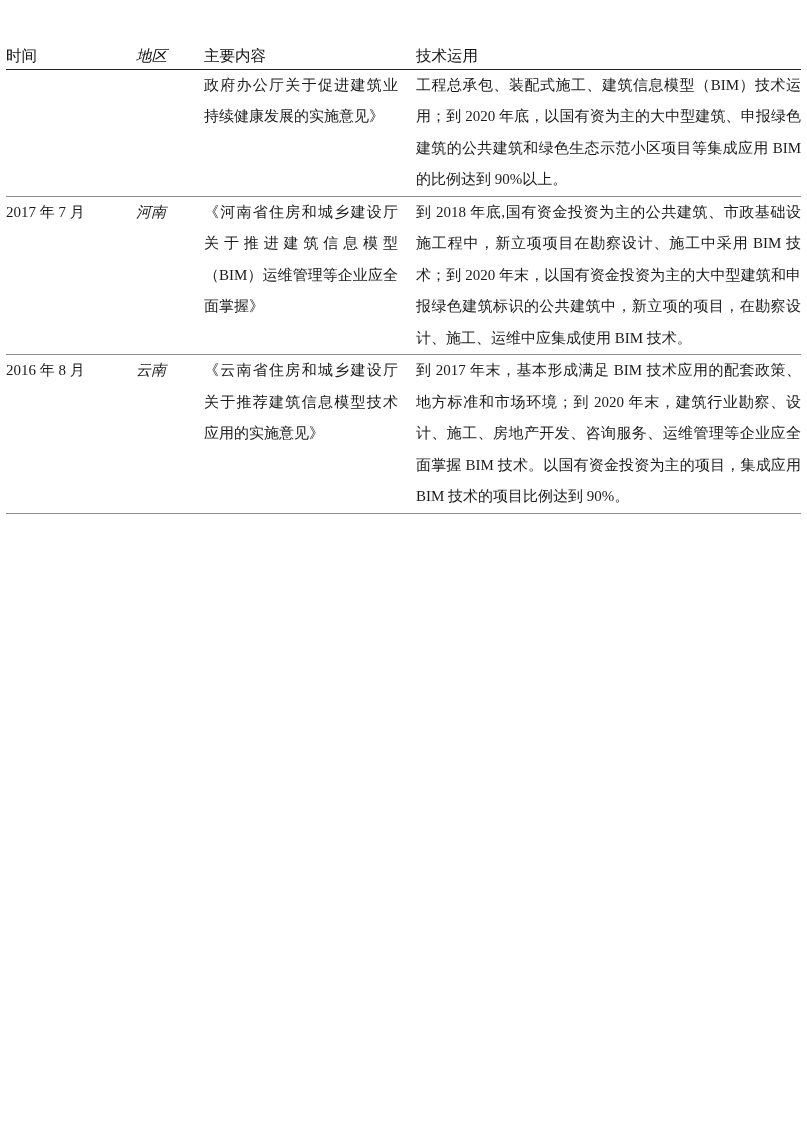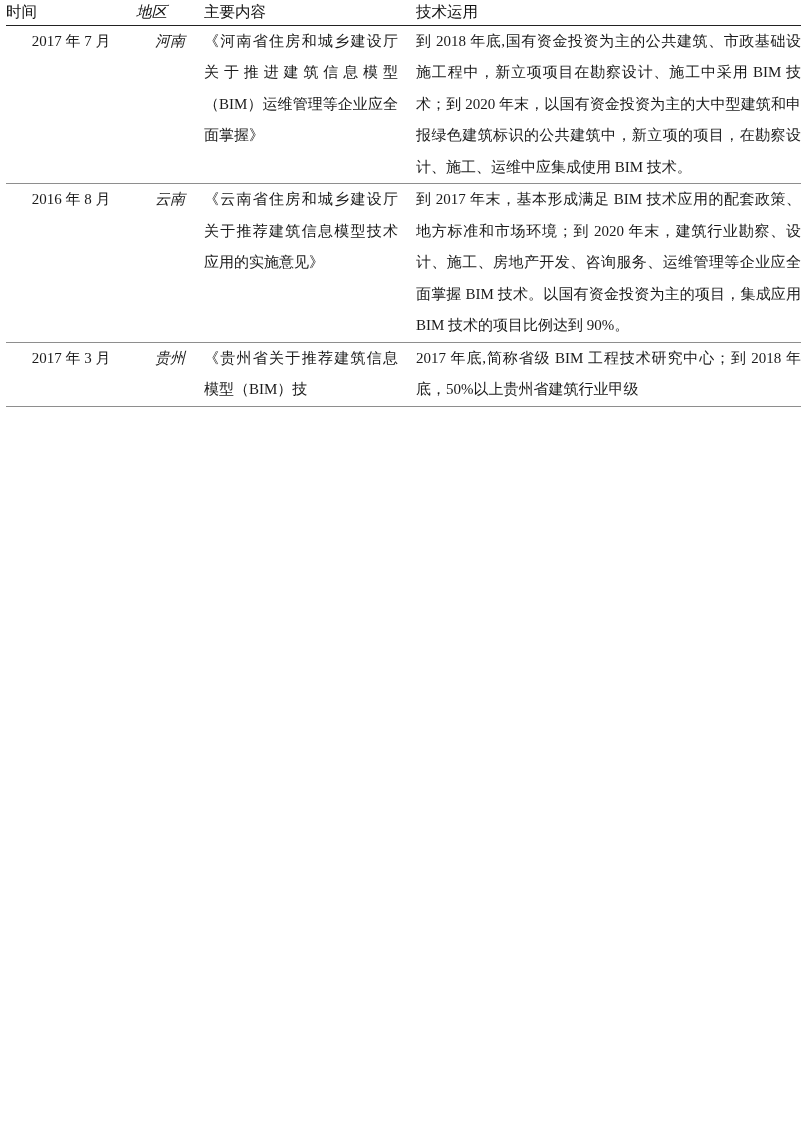--- a/index.html
+++ b/index.html
@@ -15,20 +15,21 @@
   }
   .page {
     width: 807px;
     box-sizing: border-box;
     padding: 0 6px;
   }
   table.policy-table {
     width: 795px;
     border-collapse: collapse;
     table-layout: fixed;
+    margin-top: 44px;
   }
   table.policy-table th,
   table.policy-table td {
     vertical-align: top;
     text-align: left;
     font-weight: normal;
     padding: 0;
   }
   thead th {
     font-size: 15.5px;
@@ -57,21 +58,20 @@
   .col-content{ width: 385px; }
 
   td.col-policy div,
   td.col-content div {
     text-align: justify;
     text-justify: inter-ideograph;
   }
   td.col-time div,
   td.col-region div {
     white-space: nowrap;
-    text-align: center;
   }
 </style>
 </head>
 <body>
 
 <div class="page">
   <table class="policy-table">
     <colgroup>
       <col class="col-time">
       <col class="col-region">
@@ -80,20 +80,34 @@
     </colgroup>
     <thead>
       <tr>
         <th class="col-time">时间</th>
         <th class="col-region">地区</th>
         <th class="col-policy">主要内容</th>
         <th class="col-content">技术运用</th>
       </tr>
     </thead>
     <tbody>
+      <tr>
+        <td class="col-time">
+            <div></div>
+          </td>
+        <td class="col-region">
+            <div></div>
+          </td>
+        <td class="col-policy">
+            <div>政府办公厅关于促进建筑业持续健康发展的实施意见》</div>
+          </td>
+        <td class="col-content">
+            <div>工程总承包、装配式施工、建筑信息模型（BIM）技术运用；到 2020 年底，以国有资为主的大中型建筑、申报绿色建筑的公共建筑和绿色生态示范小区项目等集成应用 BIM 的比例达到 90%以上。</div>
+          </td>
+      </tr>
       <tr>
         <td class="col-time">
             <div>2017 年 7 月</div>
           </td>
         <td class="col-region">
             <div>河南</div>
           </td>
         <td class="col-policy">
             <div>《河南省住房和城乡建设厅关于推进建筑信息模型（BIM）运维管理等企业应全面掌握》</div>
           </td>
@@ -108,29 +122,15 @@
         <td class="col-region">
             <div>云南</div>
           </td>
         <td class="col-policy">
             <div>《云南省住房和城乡建设厅关于推荐建筑信息模型技术应用的实施意见》</div>
           </td>
         <td class="col-content">
             <div>到 2017 年末，基本形成满足 BIM 技术应用的配套政策、地方标准和市场环境；到 2020 年末，建筑行业勘察、设计、施工、房地产开发、咨询服务、运维管理等企业应全面掌握 BIM 技术。以国有资金投资为主的项目，集成应用 BIM 技术的项目比例达到 90%。</div>
           </td>
       </tr>
-      <tr>
-        <td class="col-time">
-            <div>2017 年 3 月</div>
-          </td>
-        <td class="col-region">
-            <div>贵州</div>
-          </td>
-        <td class="col-policy">
-            <div>《贵州省关于推荐建筑信息模型（BIM）技</div>
-          </td>
-        <td class="col-content">
-            <div>2017 年底,简称省级 BIM 工程技术研究中心；到 2018 年底，50%以上贵州省建筑行业甲级</div>
-          </td>
-      </tr>
     </tbody>
   </table>
 </div>
 
 </body></html>

